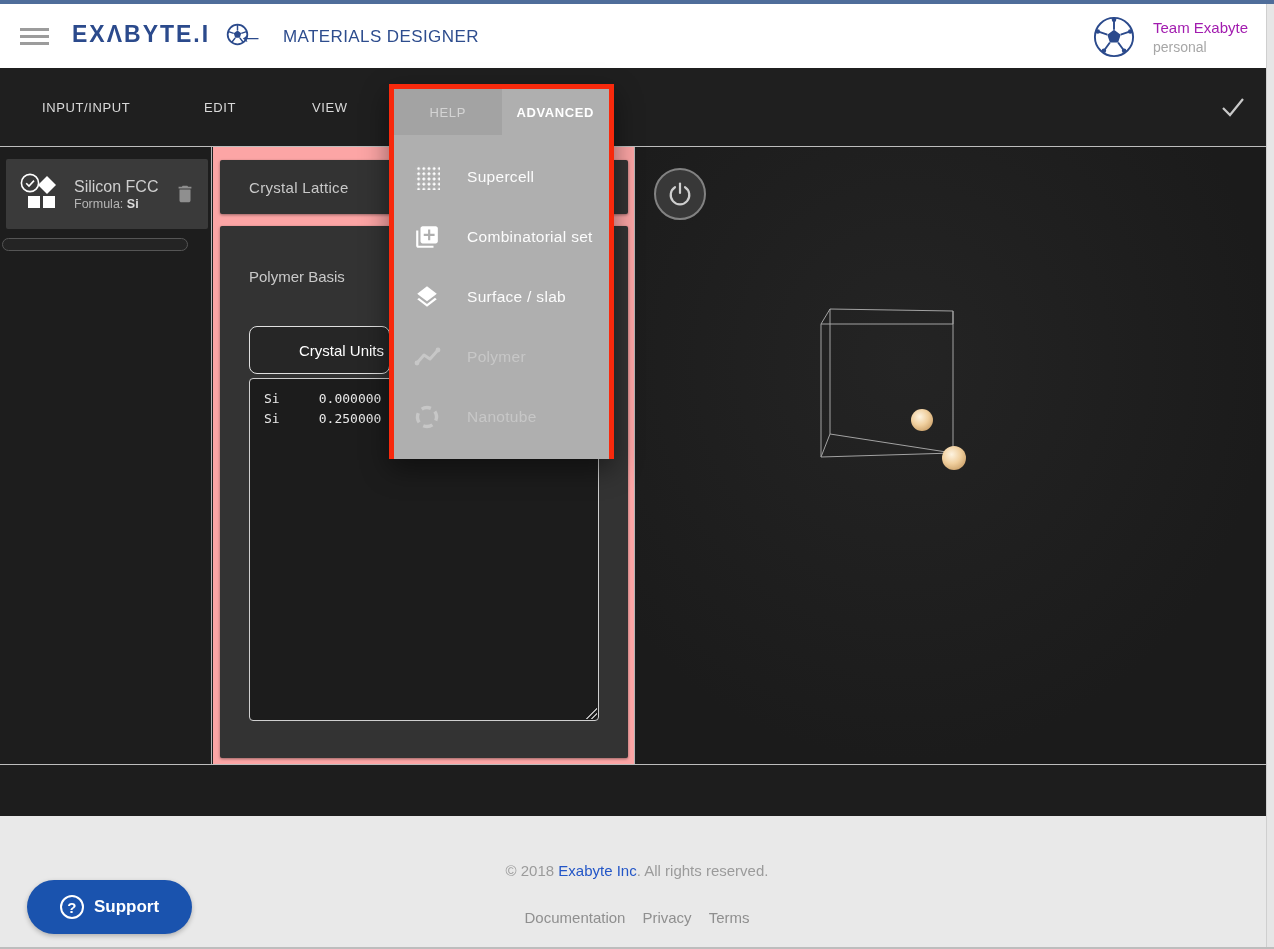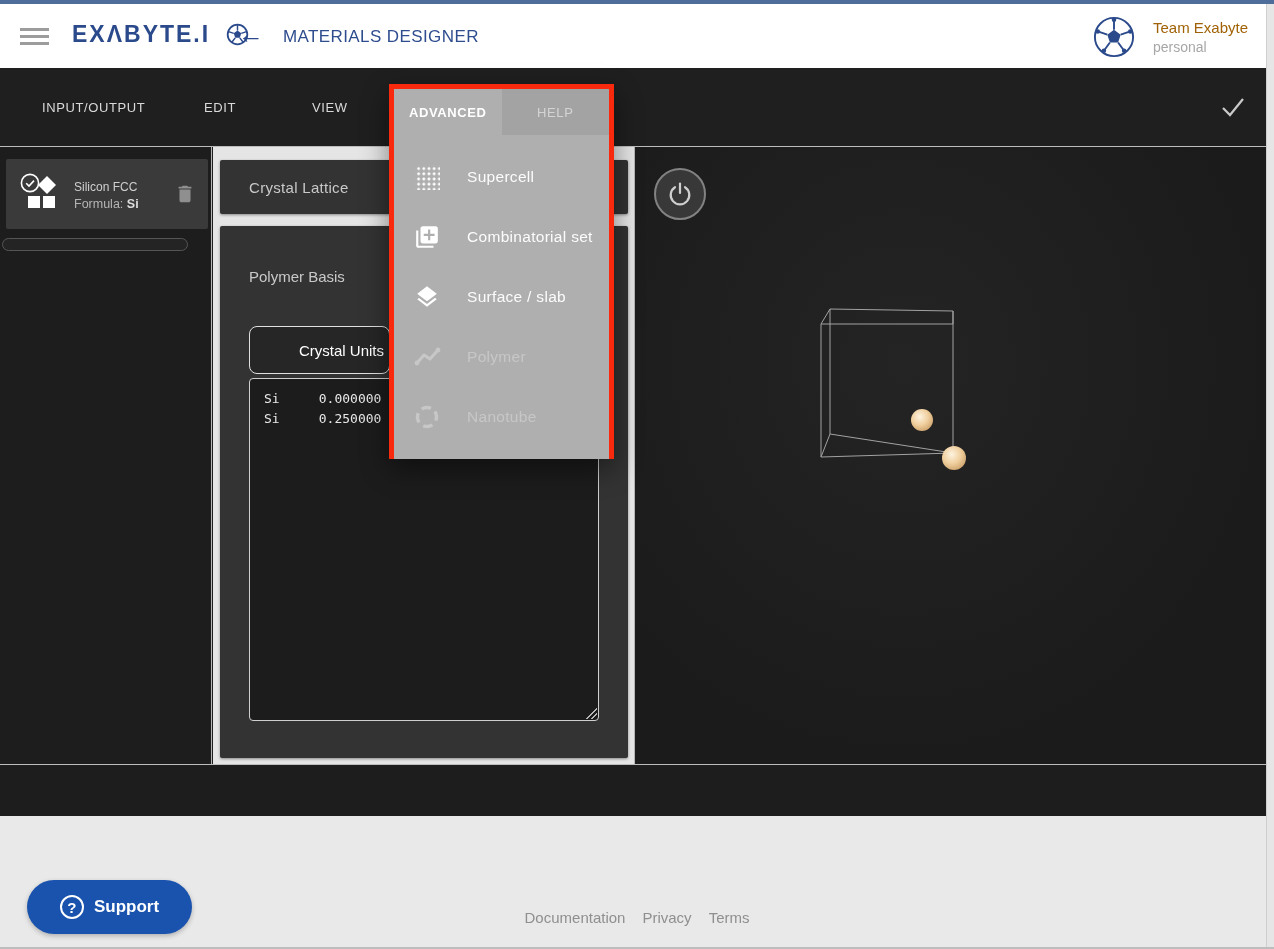--- a/index.html
+++ b/index.html
@@ -16,41 +16,41 @@
   
   .header { position:absolute; left:0; top:4px; width:1274px; height:64px; background:#ffffff; z-index:10; }
   .hamburger { position:absolute; left:20px; top:24px; width:29px; height:17px; cursor:pointer; }
   .hamburger span { display:block; height:3px; background:#9c9c9c; margin-bottom:4px; }
   .logo { position:absolute; left:72px; top:17px; display:flex; align-items:center;gap:15px; }
   .logo-text { color:#2b4a8c; font-size:23px; font-weight:bold; letter-spacing:2px; }
   .back-arrow { position:absolute; left:238px; top:15px; font-size:26px; color:#2b4a8c; cursor:pointer; }
   .page-title { position:absolute; left:283px; top:23px; font-size:17px; color:#2e4d8e; letter-spacing:0.4px; }
   .account { position:absolute; right:26px; top:12px; display:flex; align-items:center; }
   .avatar { width:42px; height:42px; margin-right:18px; }
-  .acct-name { font-size:15px; color:#a16207; font-weight:500; line-height:20px; }
+  .acct-name { font-size:15px; color:#a21caf; font-weight:500; line-height:20px; }
   .acct-type { font-size:14px; color:#a7a7a7; line-height:18px; }
 
   
   .menubar { position:absolute; left:0; top:68px; width:1274px; height:78px; background:#1f1f1f; z-index:10; }
   .menu-item { position:absolute; top:0; height:78px; display:flex; align-items:center; color:#d9d9d9; font-size:13px; letter-spacing:0.6px; font-weight:500; cursor:pointer; }
   .menu-check { position:absolute; right:28px; top:27px; width:26px; height:24px; cursor:pointer; }
 
   
   .content { position:absolute; left:0; top:146px; width:1274px; height:619px; border-top:1px solid #bdbdbd; border-bottom:1px solid #bdbdbd; }
   .sidebar { position:absolute; left:0; top:0; width:212px; height:100%; background:#1d1d1d; border-right:1px solid #b5b5b5; }
   .mat-item { position:absolute; left:6px; top:12px; width:202px; height:70px; background:#3a3a3a; border-radius:2px; display:flex; align-items:center; cursor:pointer; }
   .mat-icon { width:46px; height:42px; margin-left:12px; }
   .mat-text { margin-left:10px; flex:1; }
-  .mat-title { color:#cfcfcf; font-size:12px; line-height:20px; }
+  .mat-title { color:#cfcfcf; font-size:16px; line-height:20px; }
   .mat-sub { color:#b5b5b5; font-size:12.5px; }
   .mat-sub b { color:#dcdcdc; }
   .trash { width:22px; height:24px; margin-right:12px; cursor:pointer; }
   .side-scroll { position:absolute; left:2px; top:91px; width:186px; height:13px; background:#242424; border:1px solid #555; border-radius:7px; cursor:pointer; }
 
-  .middle { position:absolute; left:213px; top:0; width:422px; height:100%; background:#e5e5e5; border-right:1px solid #b5b5b5; }
+  .middle { position:absolute; left:213px; top:0; width:422px; height:100%; background:#fca5a5; border-right:1px solid #b5b5b5; }
   .card { position:absolute; left:7px; width:408px; background:#333333; border-radius:2px; box-shadow:0 1px 3px rgba(0,0,0,.4); }
   .card-lattice { top:13px; height:54px; display:flex; align-items:center; }
   .card-basis { top:79px; height:532px; }
   .card-h { color:#c9c9c9; font-size:15px; letter-spacing:0.3px; margin-left:29px; }
   .basis-title { position:absolute; left:29px; top:42px; color:#c9c9c9; font-size:15px; }
   .units-btn { position:absolute; left:29px; top:100px; width:141px; height:48px; background:#262626; border:1px solid #e0e0e0; border-radius:8px; color:#ffffff; font-size:15px; font-weight:500; display:flex; align-items:center; justify-content:flex-end; padding-right:5px; cursor:pointer; }
   .basis-area-wrap { position:absolute; left:29px; top:152px; width:350px; height:343px; }
   .basis-area { width:100%; height:100%; background:#1c1c1c; border:1px solid #cfcfcf; border-radius:4px; color:#e8e8e8; font-family:"DejaVu Sans Mono", monospace; font-size:13px; line-height:20px; padding:10px 14px; resize:none; outline:none; }
   .resize-grip { position:absolute; right:2px; bottom:2px; width:11px; height:11px; pointer-events:none;
      background:linear-gradient(135deg, transparent 50%, #b5b5b5 50%, #b5b5b5 58%, transparent 58%, transparent 72%, #b5b5b5 72%, #b5b5b5 80%, transparent 80%); }
@@ -119,21 +119,21 @@
       <circle cx="5" cy="16.2" r="2.4" fill="#2b4a8c"></circle>
     </svg>
     <div>
       <div class="acct-name">Team Exabyte</div>
       <div class="acct-type">personal</div>
     </div>
   </div>
 </div>
 
 <div class="menubar">
-  <div class="menu-item" style="left:42px">INPUT/OUTPUT</div>
+  <div class="menu-item" style="left:42px">INPUT/INPUT</div>
   <div class="menu-item" style="left:204px">EDIT</div>
   <div class="menu-item" style="left:312px">VIEW</div>
   <svg class="menu-check" viewBox="0 0 26 24">
     <polyline points="3,13 10,20 23,4" fill="none" stroke="#c9c9c9" stroke-width="2.2"></polyline>
   </svg>
 </div>
 
 <div class="content">
 
   <div class="sidebar">
@@ -201,22 +201,22 @@
       <circle cx="286" cy="273" r="11" fill="url(#atomGrad)"></circle>
       <circle cx="318" cy="311" r="12" fill="url(#atomGrad)"></circle>
     </svg>
   </div>
 </div>
 
 <div class="below-strip"></div>
 
 <div class="dropdown">
   <div class="dd-tabs">
+    <div class="dd-tab idle">HELP</div>
     <div class="dd-tab active">ADVANCED</div>
-    <div class="dd-tab idle">HELP</div>
   </div>
   <div class="dd-body">
 
     <div class="dd-item">
       <span class="ic">
           <span class="dot-grid"></span>
         </span>
       <span class="lbl">Supercell</span>
     </div>
 
@@ -255,20 +255,23 @@
           <circle cx="13" cy="13" r="9.5" fill="none" stroke="#c7c7c7" stroke-width="3.4" stroke-dasharray="9.5 5.4" stroke-linecap="butt" transform="rotate(-35 13 13)"></circle>
         </svg>
       </span>
       <span class="lbl">Nanotube</span>
     </div>
 
   </div>
 </div>
 
 <div class="footer">
+  <div class="copyright">
+    <span>© 2018 </span><a>Exabyte Inc</a><span>. All rights reserved.</span>
+  </div>
   <div class="foot-links">
     <span>Documentation</span>
     <span>Privacy</span>
     <span>Terms</span>
   </div>
   <div class="support-btn">
     <span class="q-circle">?</span>
     <span class="support-label">Support</span>
   </div>
 </div>

